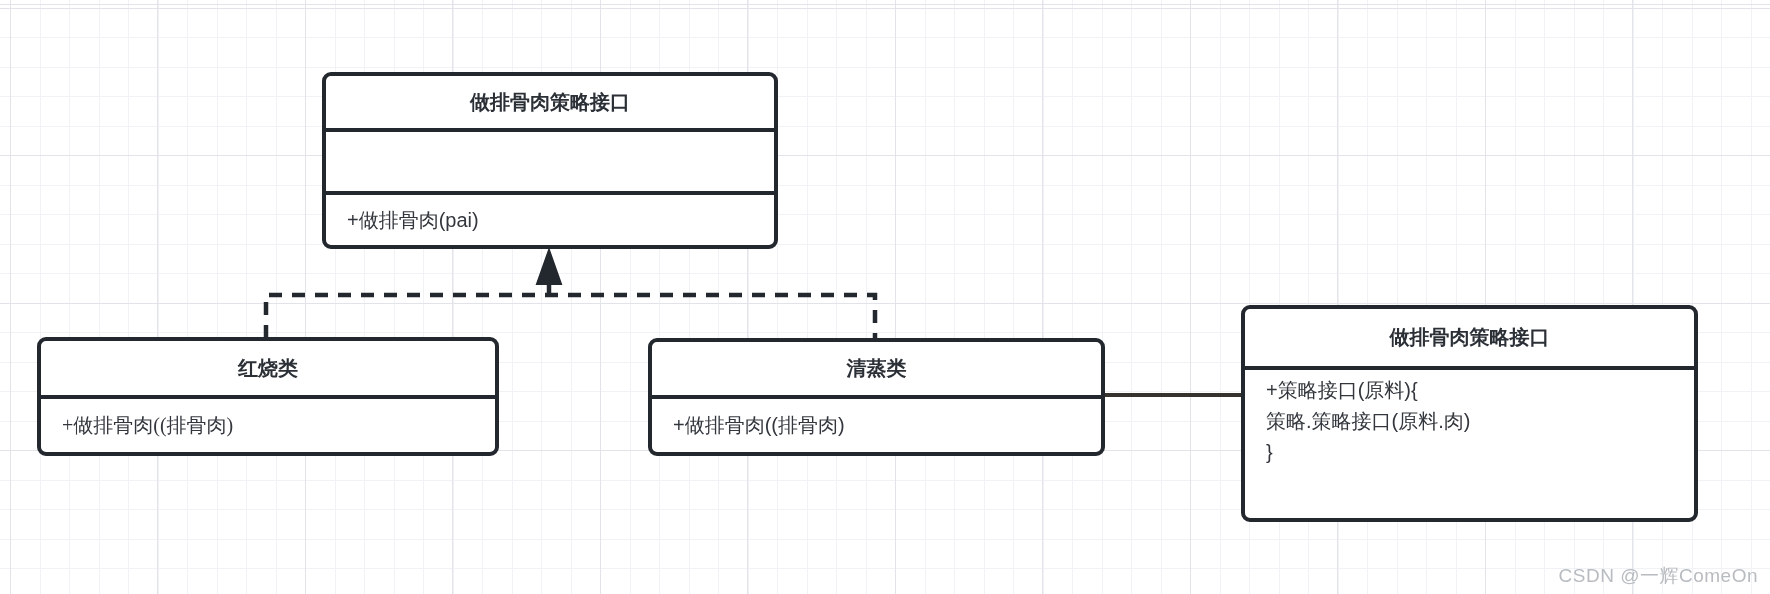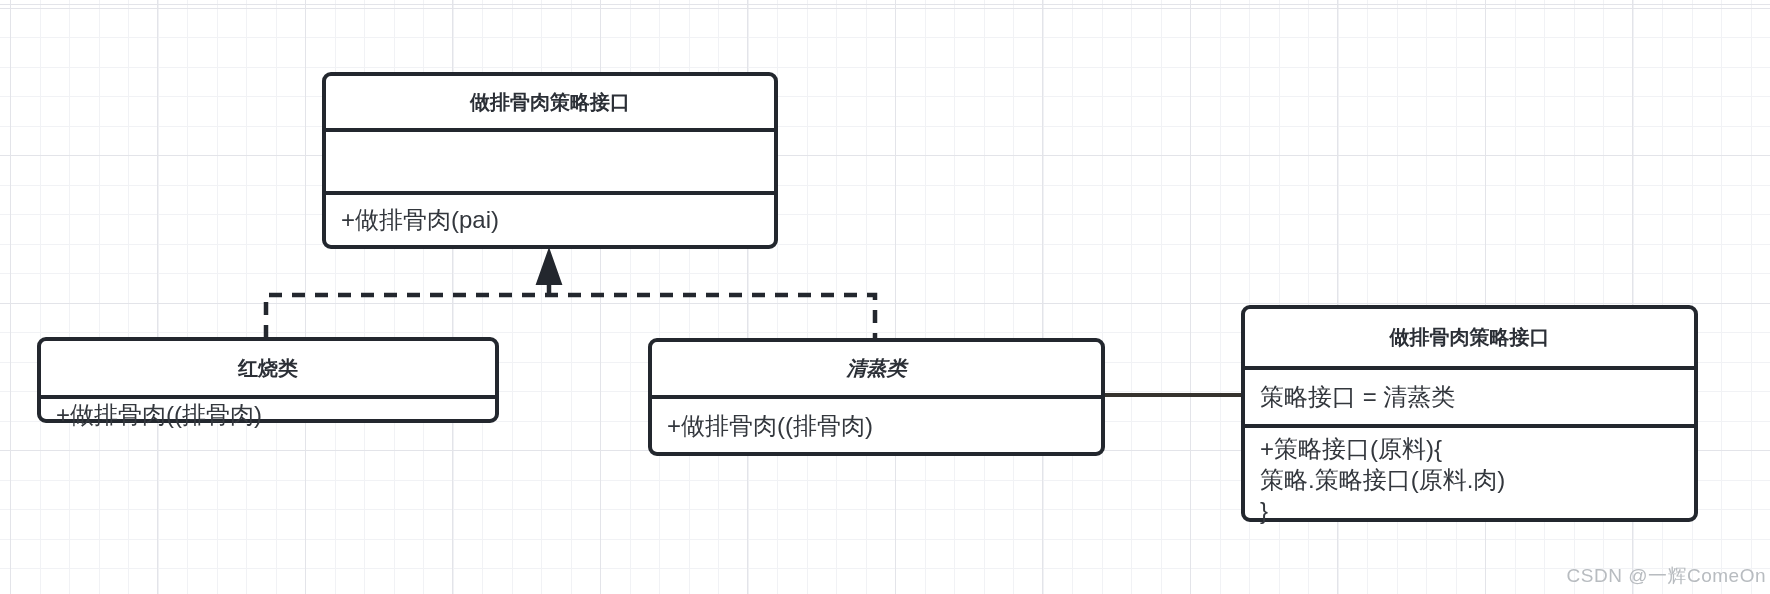--- a/index.html
+++ b/index.html
@@ -27,31 +27,31 @@
     color:#33373d;
   }
   .uml-title{
     display:flex;align-items:center;justify-content:center;
     font-weight:700;font-size:20px;color:#2b2f36;
     flex:0 0 auto;
   }
   .uml-section{
     border-top:4px solid #23272e;
     box-sizing:border-box;
-    font-size:24px;
+    font-size:20px;
     display:flex;flex-direction:column;justify-content:center;
-    padding-left:15px;
+    padding-left:21px;
     flex:0 0 auto;
   }
   .uml-section.grow{flex:1 1 auto;}
   .code-line{line-height:31px;}
   svg.connectors{position:absolute;left:0;top:0;pointer-events:none;}
   #watermark{
     position:absolute;
-    right:4px;top:563px;
+    right:12px;top:563px;
     font-size:19px;
     color:#b8bcc0;
     letter-spacing:0.5px;
   }
 </style>
 </head>
 <body>
 
 <div id="canvas">
 
@@ -65,33 +65,32 @@
 
     <path d="M 1105 395 L 1241 395" fill="none" stroke="#36332e" stroke-width="4"></path>
   </svg>
 
   <div class="uml-box" style="left:322px;top:72px;width:456px;height:177px;">
     <div class="uml-title" style="height:52px;">做排骨肉策略接口</div>
     <div class="uml-section" style="height:63px;"></div>
     <div class="uml-section grow">+做排骨肉(pai)</div>
   </div>
 
-  <div class="uml-box" style="left:37px;top:337px;width:462px;height:86px;">
+  <div class="uml-box" style="left:37px;top:337px;width:462px;height:119px;font-family:Liberation Serif, serif;">
     <div class="uml-title" style="height:54px;">红烧类</div>
     <div class="uml-section grow">+做排骨肉((排骨肉)</div>
   </div>
 
   <div class="uml-box" style="left:648px;top:338px;width:457px;height:118px;">
-    <div class="uml-title" style="height:53px;font-style:italic;">清蒸类</div>
+    <div class="uml-title" style="height:53px;">清蒸类</div>
     <div class="uml-section grow">+做排骨肉((排骨肉)</div>
   </div>
 
   <div class="uml-box" style="left:1241px;top:305px;width:457px;height:217px;">
     <div class="uml-title" style="height:57px;">做排骨肉策略接口</div>
-    <div class="uml-section" style="height:58px;">策略接口 = 清蒸类</div>
     <div class="uml-section grow" style="justify-content:flex-start;padding-top:5px;">
       <div class="code-line">+策略接口(原料){</div>
       <div class="code-line">策略.策略接口(原料.肉)</div>
       <div class="code-line">}</div>
     </div>
   </div>
 
   <div id="watermark">CSDN @一辉ComeOn</div>
 
 </div>

